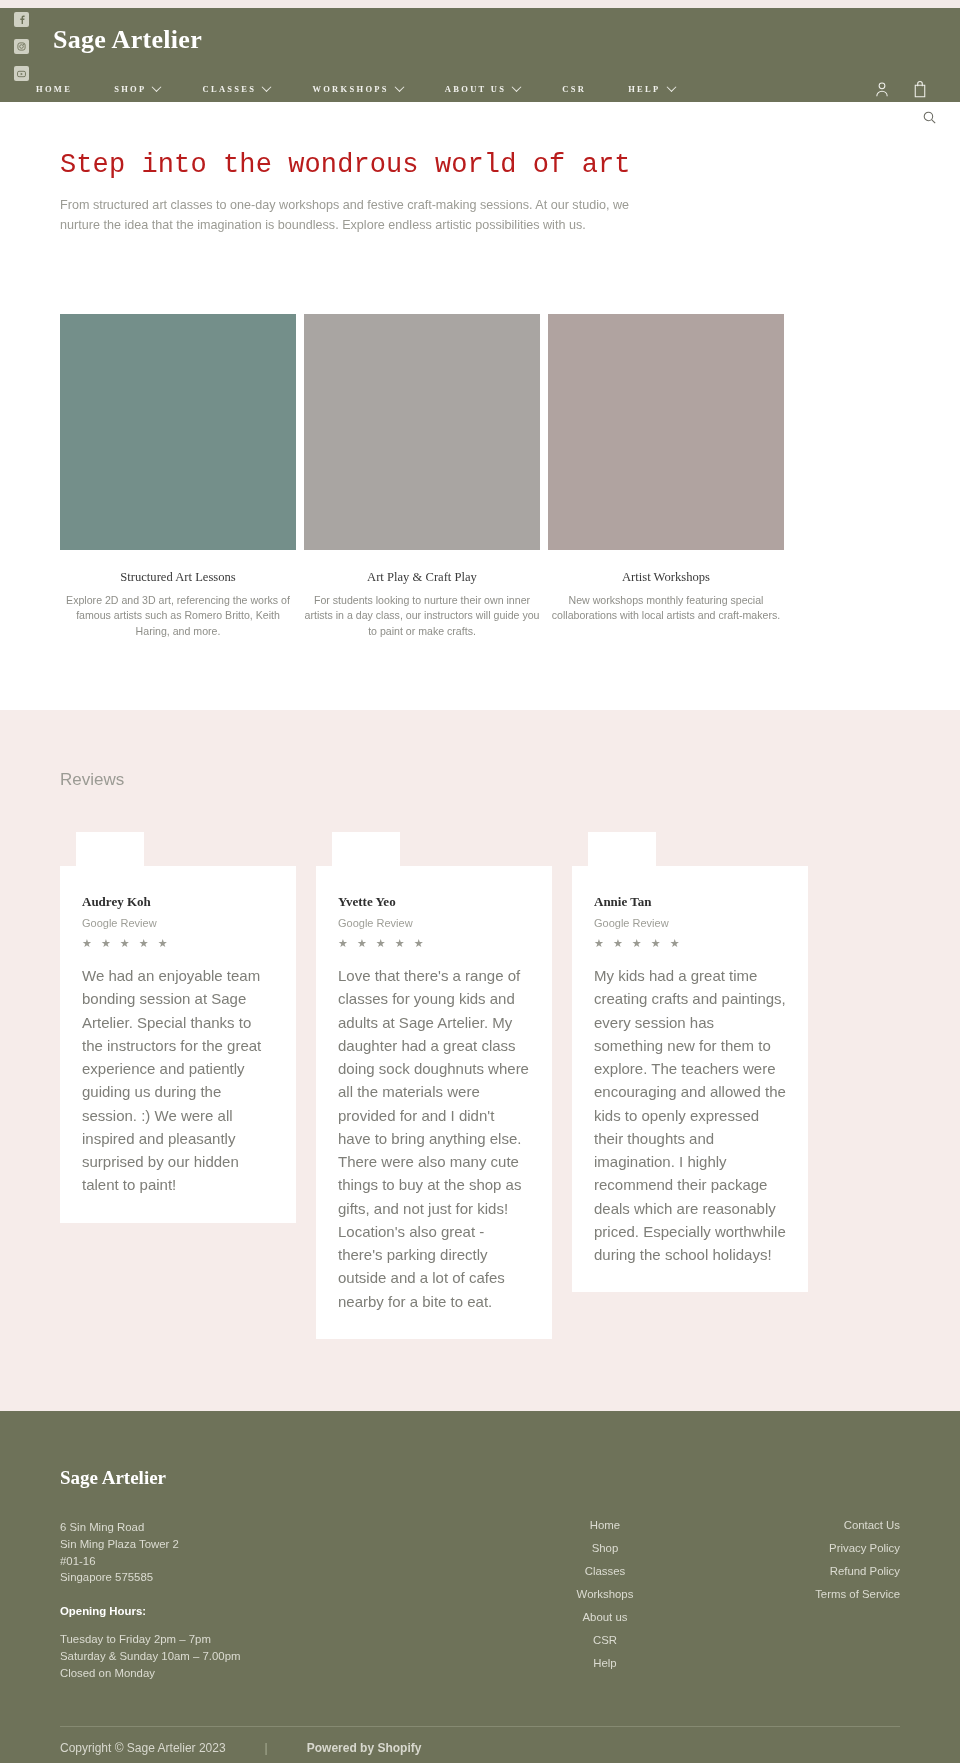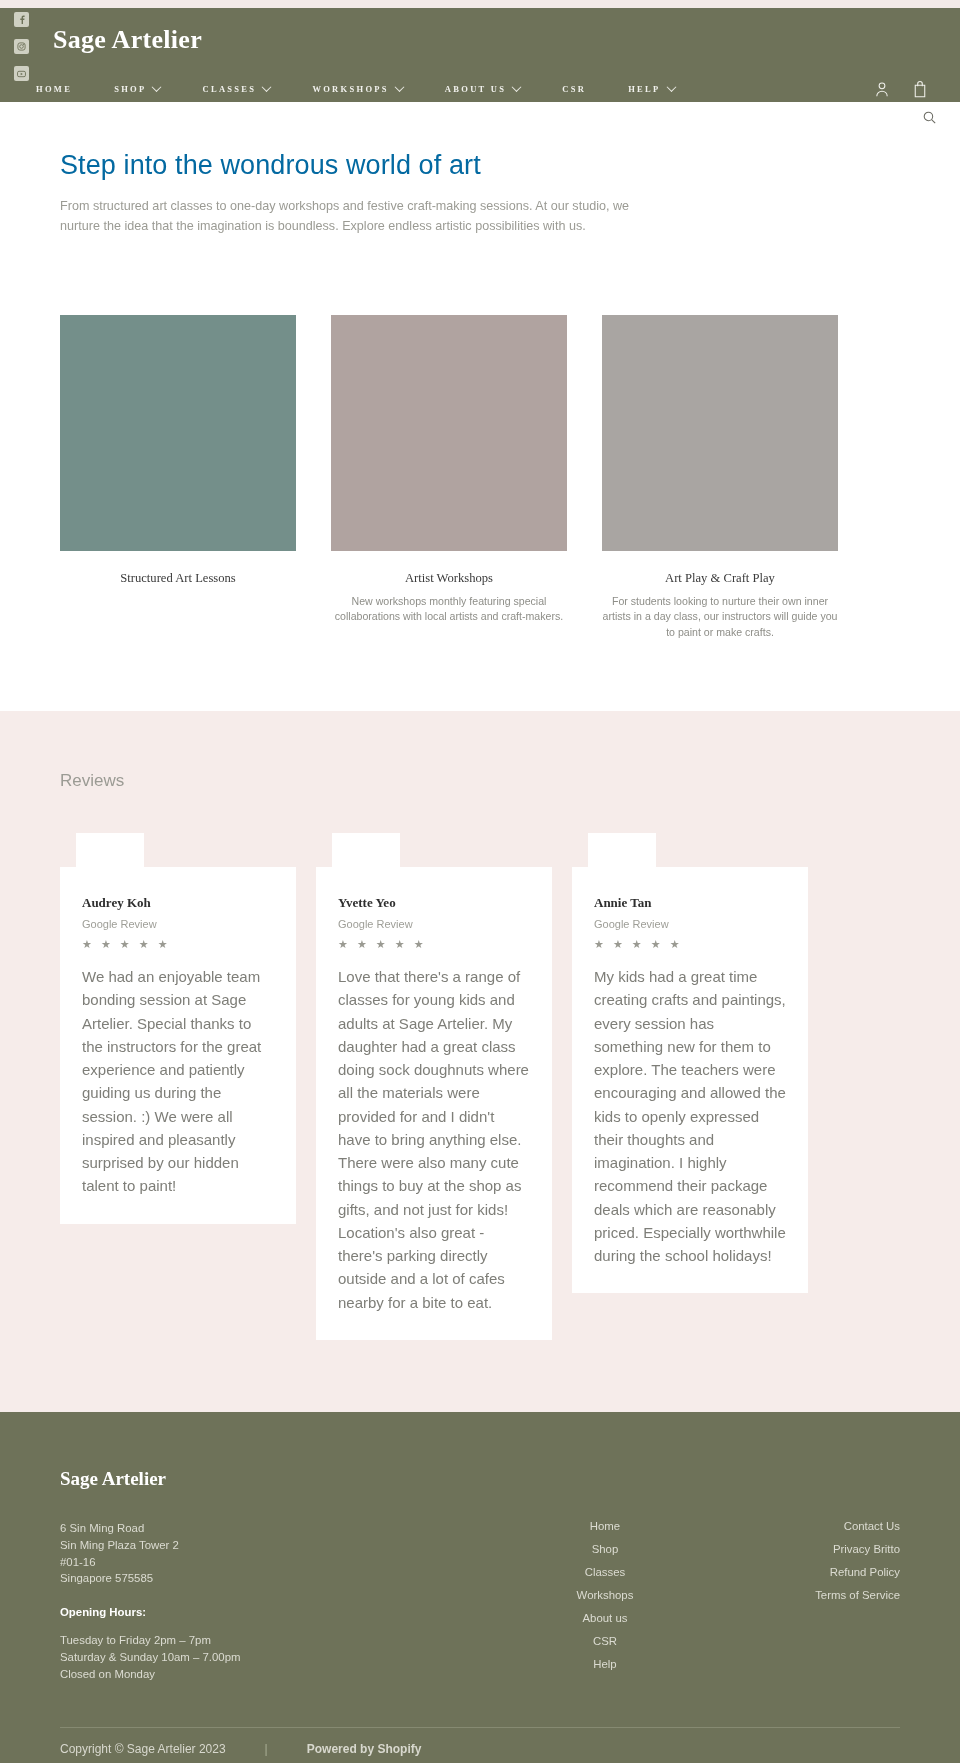--- a/index.html
+++ b/index.html
@@ -83,38 +83,38 @@
     height: 30px; background: #ffffff;
     display: flex; justify-content: flex-end; align-items: center;
     padding-right: 24px;
   }
   .search-icon { width: 13px; height: 13px; color: #6b6b63; cursor: pointer; }
   .search-icon svg { display:block; width:100%; height:100%; }
 
   
   .hero { padding: 18px 60px 0 60px; }
   .hero h1 {
-    font-family: Liberation Sans, sans-serif;
+    font-family: Liberation Mono, monospace;
     font-weight: 400;
     font-size: 27px;
-    color: #0369a1;
+    color: #b91c1c;
     letter-spacing: .1px;
     margin-bottom: 16px;
   }
   .hero p {
     font-size: 12.6px;
     line-height: 1.55;
     color: #9b9b94;
     max-width: 600px;
   }
 
   
   .features {
     display: flex;
-    gap: 35px;
+    gap: 8px;
     padding: 79px 60px 0 60px;
   }
   .feature { width: 236px; }
   .feature-img { width: 236px; height: 236px; }
   .feature h3 {
     font-family: "Liberation Serif", serif;
     font-weight: 400;
     font-size: 12.6px;
     color: #3a3a3a;
     text-align: center;
@@ -296,30 +296,31 @@
 
 <section class="hero">
   <h1>Step into the wondrous world of art</h1>
   <p>From structured art classes to one-day workshops and festive craft-making sessions. At our studio, we nurture the idea that the imagination is boundless. Explore endless artistic possibilities with us.</p>
 </section>
 
 <section class="features">
   <div class="feature">
     <div class="feature-img" style="background:#748f8a"></div>
     <h3>Structured Art Lessons</h3>
+    <p>Explore 2D and 3D art, referencing the works of famous artists such as Romero Britto, Keith Haring, and more.</p>
+  </div>
+  <div class="feature">
+    <div class="feature-img" style="background:#a9a5a2"></div>
+    <h3>Art Play &amp; Craft Play</h3>
+    <p>For students looking to nurture their own inner artists in a day class, our instructors will guide you to paint or make crafts.</p>
   </div>
   <div class="feature">
     <div class="feature-img" style="background:#b0a3a0"></div>
     <h3>Artist Workshops</h3>
     <p>New workshops monthly featuring special collaborations with local artists and craft-makers.</p>
-  </div>
-  <div class="feature">
-    <div class="feature-img" style="background:#a9a5a2"></div>
-    <h3>Art Play &amp; Craft Play</h3>
-    <p>For students looking to nurture their own inner artists in a day class, our instructors will guide you to paint or make crafts.</p>
   </div>
 </section>
 
 <section class="reviews-section">
   <div class="reviews-sub">Reviews</div>
 
   <div class="review-grid">
     <div class="review-card-wrap">
       <div class="quote-tab"></div>
       <div class="review-card">
@@ -374,21 +375,21 @@
         <li>Home</li>
         <li>Shop</li>
         <li>Classes</li>
         <li>Workshops</li>
         <li>About us</li>
         <li>CSR</li>
         <li>Help</li>
       </ul>
       <ul class="col-right">
         <li>Contact Us</li>
-        <li>Privacy Britto</li>
+        <li>Privacy Policy</li>
         <li>Refund Policy</li>
         <li>Terms of Service</li>
       </ul>
     </div>
   </div>
 
   <div class="footer-rule"></div>
 
   <div class="footer-bottom">
     <span>Copyright © Sage Artelier 2023</span>

